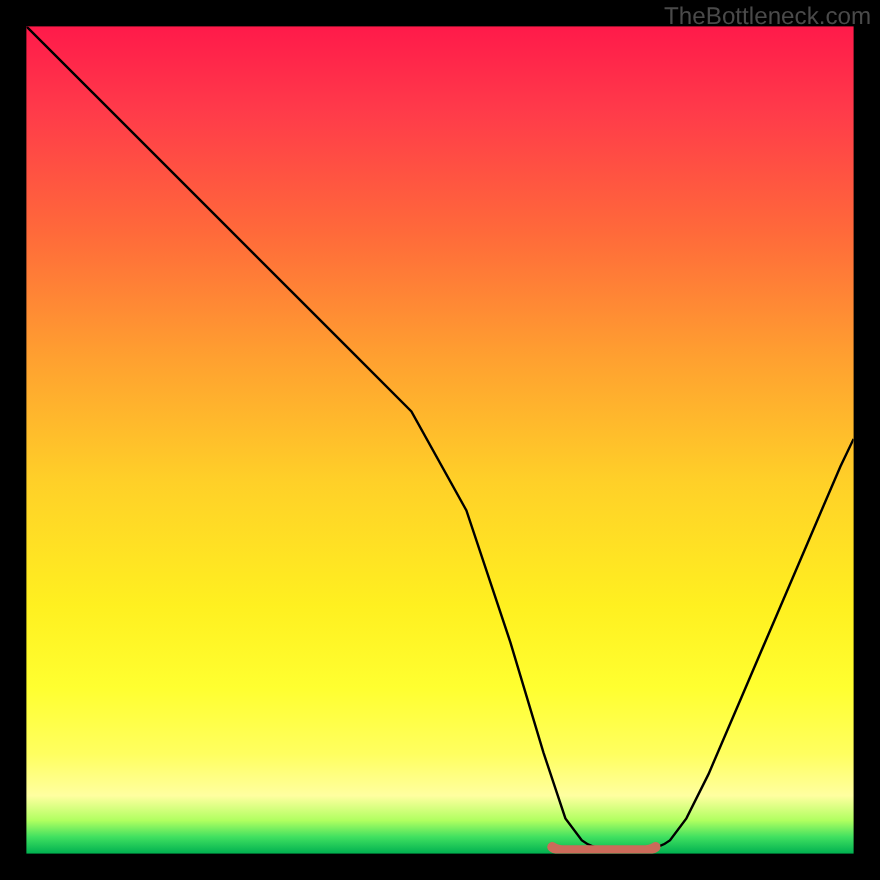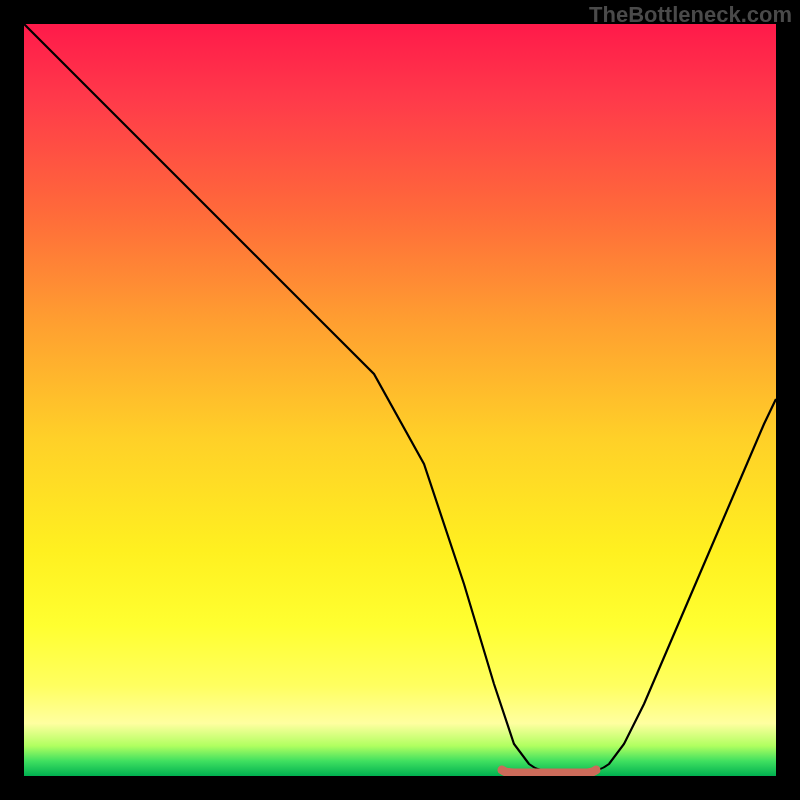--- a/index.html
+++ b/index.html
@@ -30,21 +30,21 @@
       #40e060 98%,
       #00b050 100%
     );
   }
   .watermark {
     position: absolute;
     top: 2px;
     right: 8px;
     color: #4a4a4a;
     font-size: 22px;
-    font-weight: 700;
+    font-weight: 400;
     z-index: 10;
   }
   svg.curve {
     position: absolute;
     left: 0;
     top: 0;
     width: 100%;
     height: 100%;
     pointer-events: none;
   }

